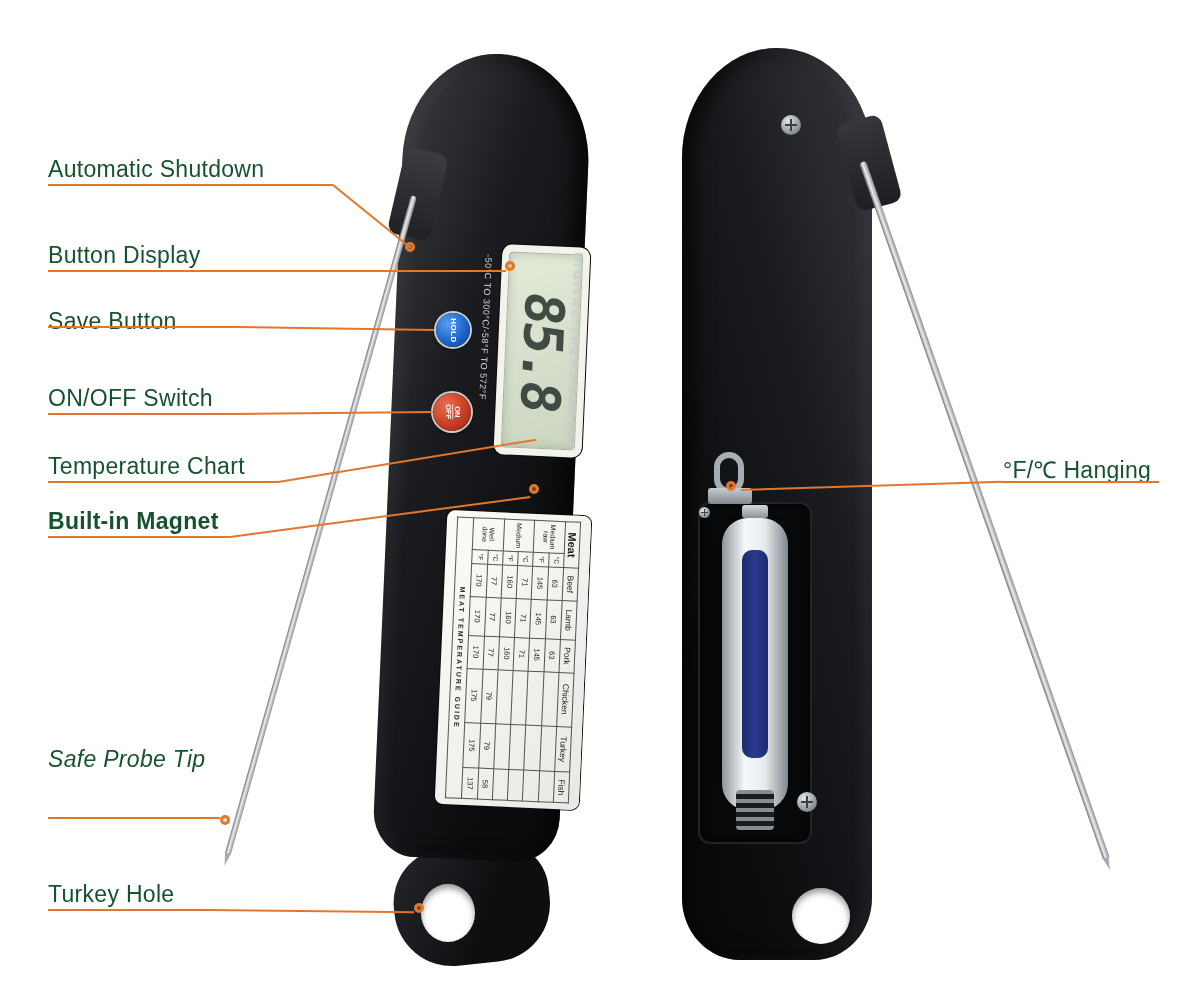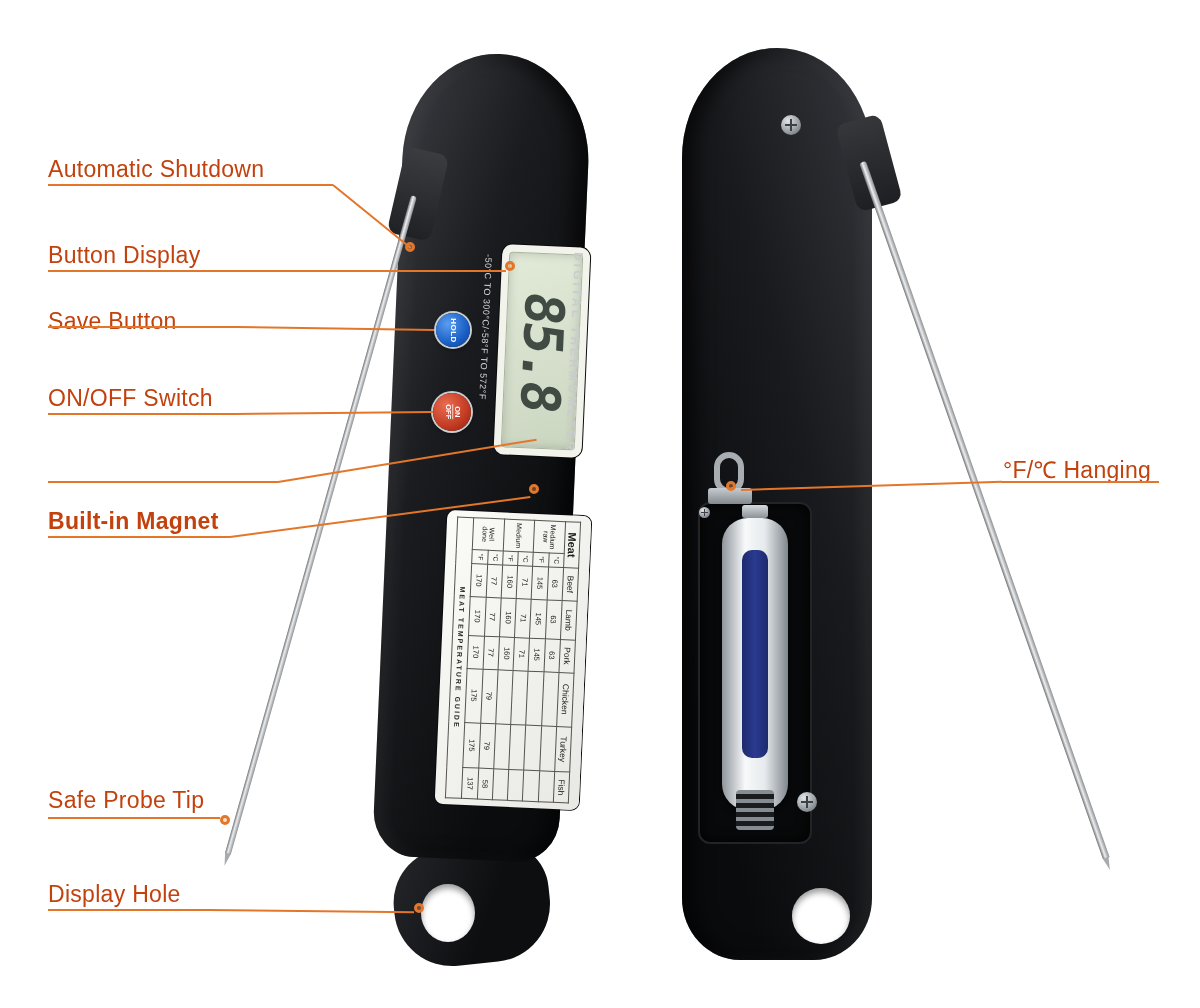--- a/index.html
+++ b/index.html
@@ -9,34 +9,34 @@
     --battery-blue:#2a3a8f;
   }
   *{margin:0;padding:0;box-sizing:border-box;}
   html,body{background:#fff;}
   #stage{
     position:relative;width:1200px;height:1008px;background:#fff;overflow:hidden;
     font-family:"Liberation Sans",sans-serif;
   }
   
   .callout-label{
-    position:absolute;font-size:23px;color:#c2410c;letter-spacing:.3px;white-space:nowrap;
+    position:absolute;font-size:23px;color:#14532d;letter-spacing:.3px;white-space:nowrap;
   }
   .lead{
     position:absolute;height:2px;background:var(--accent);transform-origin:0 50%;z-index:55;
   }
   .marker{
     position:absolute;width:10px;height:10px;border:3px solid var(--accent);border-radius:50%;
     background:rgba(244,170,110,.35);z-index:60;
   }
   
   #lbl-as{left:48px;top:156px;}  #lbl-ld{left:48px;top:242px;}
   #lbl-sb{left:48px;top:308px;}  #lbl-os{left:48px;top:385px;}
   #lbl-tc{left:48px;top:453px;}  #lbl-bm{left:48px;top:508px;font-weight:bold;}
-  #lbl-pt{left:48px;top:787px;}  #lbl-hh{left:48px;top:881px;}
+  #lbl-pt{left:48px;top:746px;font-style:italic;}  #lbl-hh{left:48px;top:881px;}
   #lbl-fc{left:1003px;top:453px;}
   
   #as-l1{left:48px;top:184px;width:285px;}
   #as-l2{left:333px;top:184px;width:100px;transform:rotate(39deg);}
   #ld-l1{left:48px;top:270px;width:458px;}
   #sb-l1{left:48px;top:326px;width:190px;}
   #sb-l2{left:238px;top:326px;width:196px;transform:rotate(0.9deg);}
   #os-l1{left:48px;top:413px;width:187px;}
   #os-l2{left:235px;top:413px;width:198px;transform:rotate(-0.6deg);}
   #tc-l1{left:48px;top:481px;width:230px;}
@@ -327,23 +327,24 @@
     <div class="battery-stripe"></div>
   </div>
   <div class="spring"></div>
   <div id="screw-bottom" class="screw"></div>
   <div id="hole-back" class="hang-hole"></div>
 
   <div id="lbl-as" class="callout-label">Automatic Shutdown</div>
   <div id="lbl-ld" class="callout-label">Button Display</div>
   <div id="lbl-sb" class="callout-label">Save Button</div>
   <div id="lbl-os" class="callout-label">ON/OFF Switch</div>
+  <div id="lbl-tc" class="callout-label">Temperature Chart</div>
   <div id="lbl-bm" class="callout-label">Built-in Magnet</div>
   <div id="lbl-pt" class="callout-label">Safe Probe Tip</div>
-  <div id="lbl-hh" class="callout-label">Display Hole</div>
+  <div id="lbl-hh" class="callout-label">Turkey Hole</div>
   <div id="lbl-fc" class="callout-label">°F/℃ Hanging</div>
 
   <div id="as-l1" class="lead"></div>
   <div id="as-l2" class="lead"></div>
   <div id="ld-l1" class="lead"></div>
   <div id="sb-l1" class="lead"></div>
   <div id="sb-l2" class="lead"></div>
   <div id="os-l1" class="lead"></div>
   <div id="os-l2" class="lead"></div>
   <div id="tc-l1" class="lead"></div>

